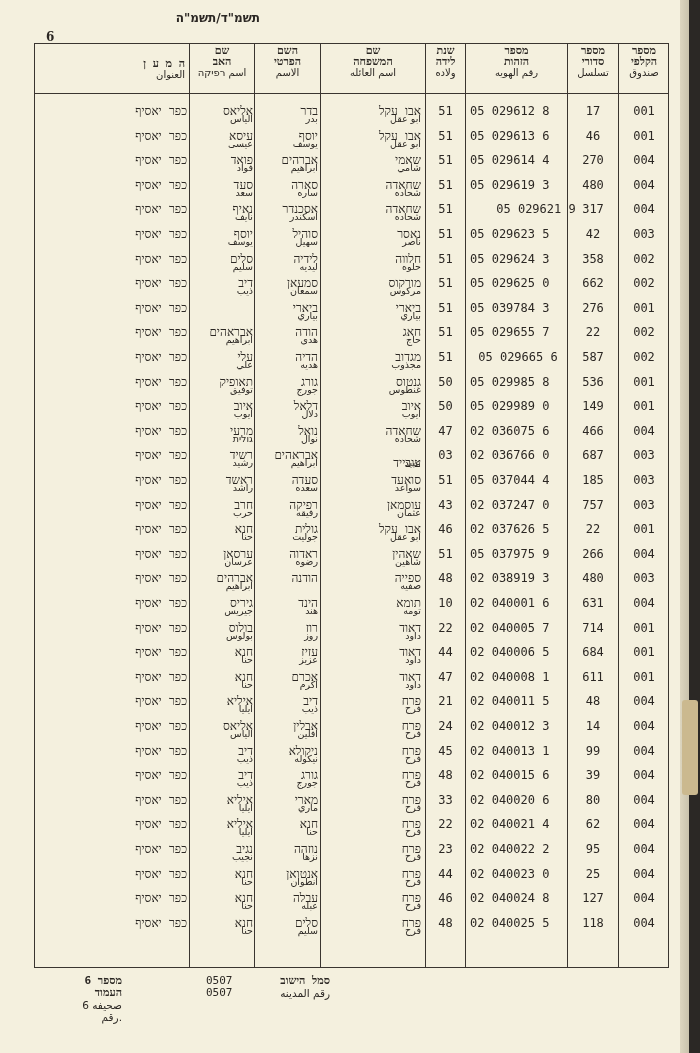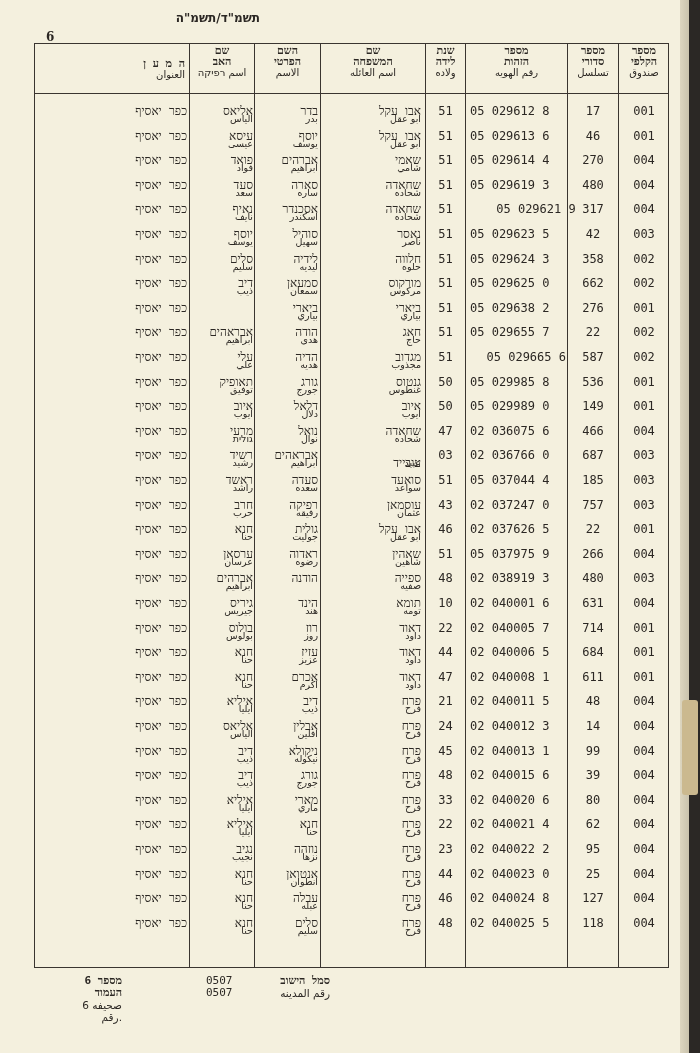--- a/index.html
+++ b/index.html
@@ -212,21 +212,21 @@
       <span class="ar-sub" style="left:287px;width:100px">مركوس</span>
       <span class="c he-cell" style="left:221px;width:63px;top:3px">סמעאן</span>
       <span class="ar-sub" style="left:221px;width:63px">سمعان</span>
       <span class="c he-cell" style="left:156px;width:63px;top:3px">דיב</span>
       <span class="ar-sub" style="left:156px;width:63px">ذيب</span>
       <span class="c he-cell" style="left:40px;width:113px;top:3px">כפר יאסיף</span>
     </div>
     <div class="row" style="top: 298.8px;">
       <span class="c num" style="left:585px;width:50px">001</span>
       <span class="c num" style="left:534px;width:50px">276</span>
-      <span class="c num" style="left:436px;width:96px;text-align:left;padding-left:0">05 029638 2</span>
+      <span class="c num" style="left:436px;width:96px;text-align:left;padding-left:0">05 039784 3</span>
       <span class="c num" style="left:392px;width:39px">51</span>
       <span class="c he-cell" style="left:287px;width:100px;top:3px">ביארי</span>
       <span class="ar-sub" style="left:287px;width:100px">بياري</span>
       <span class="c he-cell" style="left:221px;width:63px;top:3px">ביארי</span>
       <span class="ar-sub" style="left:221px;width:63px">بياري</span>
       <span class="c he-cell" style="left:156px;width:63px;top:3px"></span>
       <span class="ar-sub" style="left:156px;width:63px"></span>
       <span class="c he-cell" style="left:40px;width:113px;top:3px">כפר יאסיף</span>
     </div>
     <div class="row" style="top: 323.4px;">
@@ -238,21 +238,21 @@
       <span class="ar-sub" style="left:287px;width:100px">حاج</span>
       <span class="c he-cell" style="left:221px;width:63px;top:3px">הודה</span>
       <span class="ar-sub" style="left:221px;width:63px">هدى</span>
       <span class="c he-cell" style="left:156px;width:63px;top:3px">אבראהים</span>
       <span class="ar-sub" style="left:156px;width:63px">ابراهيم</span>
       <span class="c he-cell" style="left:40px;width:113px;top:3px">כפר יאסיף</span>
     </div>
     <div class="row" style="top: 348px;">
       <span class="c num" style="left:585px;width:50px">002</span>
       <span class="c num" style="left:534px;width:50px">587</span>
-      <span class="c num" style="left:436px;width:96px;text-align:right;padding-left:0">05 029665 6</span>
+      <span class="c num" style="left:436px;width:96px;text-align:center;padding-left:0">05 029665 6</span>
       <span class="c num" style="left:392px;width:39px">51</span>
       <span class="c he-cell" style="left:287px;width:100px;top:3px">מגדוב</span>
       <span class="ar-sub" style="left:287px;width:100px">مجذوب</span>
       <span class="c he-cell" style="left:221px;width:63px;top:3px">הדיה</span>
       <span class="ar-sub" style="left:221px;width:63px">هديه</span>
       <span class="c he-cell" style="left:156px;width:63px;top:3px">עלי</span>
       <span class="ar-sub" style="left:156px;width:63px">علي</span>
       <span class="c he-cell" style="left:40px;width:113px;top:3px">כפר יאסיף</span>
     </div>
     <div class="row" style="top: 372.6px;">

